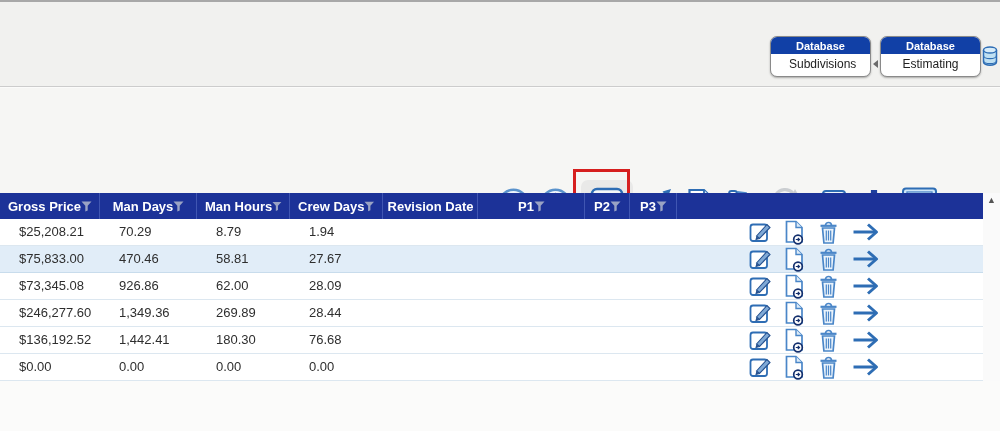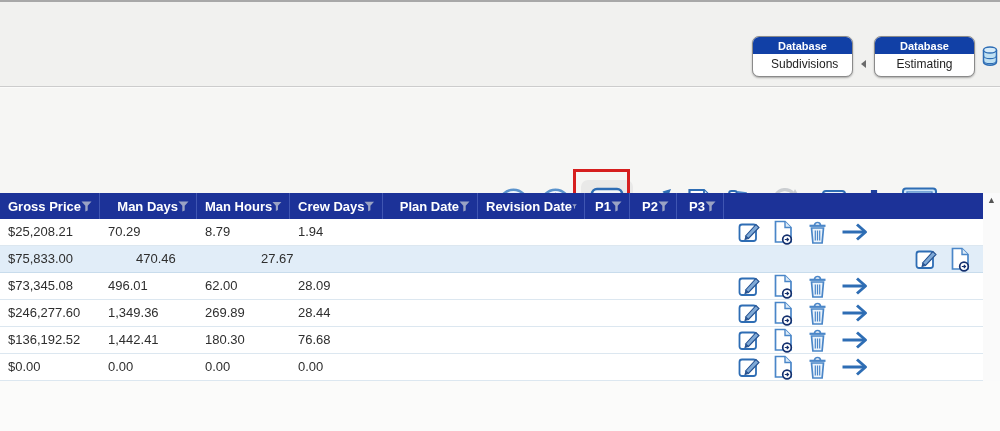--- a/index.html
+++ b/index.html
@@ -6,21 +6,21 @@
   html,body { width:1000px; height:431px; overflow:hidden;
     font-family:"Liberation Sans", sans-serif; background:#fbfbfa; }
   .abs { position:absolute; }
 
   
   #top-strip { left:0; top:0; width:1000px; height:2px; background:#a8a8a8; }
   #band1 { left:0; top:2px; width:1000px; height:85px; background:#f1f1ef; border-bottom:1px solid #cccccc; }
   #band2 { left:0; top:88px; width:1000px; height:105px; background:#f6f6f4; }
 
   
-  #db-buttons { right:2px; top:34px; display:flex; align-items:center; gap:7px; }
+  #db-buttons { right:2px; top:34px; display:flex; align-items:center; gap:1px; }
   .db-btn { width:101px; border:1px solid #8a8a8a; border-radius:7px; overflow:hidden;
     background:#ffffff; box-shadow:0 1px 2px rgba(0,0,0,.3); cursor:pointer; }
   .db-btn .tag { background:#1140a6; color:#fff; font-size:11px; font-weight:bold;
     text-align:center; padding:3px 0 2px; }
   .db-btn .lbl { color:#222; font-size:12px; text-align:center; padding:3px 18px 5px; }
   .btn-sep { width:0; height:0; border-top:4px solid transparent; border-bottom:4px solid transparent;
     border-right:5px solid #6b6b6b; margin:14px 1px 0; }
 
   
   #toolbar { right:6px; top:92px; height:46px; display:flex; align-items:center; gap:9px; }
@@ -31,26 +31,26 @@
   #cursor { position:absolute; left:27px; top:24px; pointer-events:none; }
   .nav-arrow { font-size:21px; color:#5f7c9c; cursor:pointer; padding:0 4px; }
 
   
   #grid-controls { right:8px; top:164px; display:flex; align-items:center; gap:9px; }
 
   
   #table-wrap { left:0; top:193px; width:983px; }
   .grid-row { display:grid; grid-template-columns:100px 97px 93px 93px 95px 107px 45px 47px 47px 1fr; }
   #grid-header { background:#1c3298; height:26px; }
-  .hcell { display:flex; align-items:center; justify-content:flex-end;
+  .hcell { display:flex; align-items:center; justify-content:center;
     color:#ffffff; font-size:13px; font-weight:600; padding:0 7px 0 8px;
     border-right:1px solid #4056b2; cursor:pointer; white-space:nowrap; overflow:hidden; }
   .hcell.blank { border-right:none; cursor:default; }
-  .drow { height:27px; background:#ffffff; border-bottom:1px solid #dce7f0; }
-  .drow.selected { background:#e1edf8; border-bottom:1px solid #c8dcec;gap:28px; }
+  .drow { height:27px; background:#ffffff; border-bottom:1px solid #dce7f0;padding-left:11px; }
+  .drow.selected { background:#e1edf8; border-bottom:1px solid #c8dcec; }
   .dcell { font-size:13px; color:#2e2e2e; line-height:26px; padding-left:8px;
     white-space:nowrap; overflow:hidden; }
   .acell { display:flex; align-items:center; gap:11px; padding-left:13px; }
   .row-icon { display:flex; align-items:center; cursor:pointer; }
 
   
   #vscroll { left:983px; top:193px; width:17px; height:188px; background:#fafafa; }
   #vscroll .up { font-size:9px; color:#555; text-align:center; line-height:14px; cursor:pointer; }
 </style>
 </head>
@@ -215,26 +215,20 @@
           <path d="M0.5 0.5 h10 L6.7 4.8 v4.6 l-2.4 1 V4.8 Z" fill="#9aa3c4"></path>
         </svg>
     </div>
     <div class="hcell">
       <span>Crew Days</span>
       <svg width="11" height="11" viewBox="0 0 11 11">
           <path d="M0.5 0.5 h10 L6.7 4.8 v4.6 l-2.4 1 V4.8 Z" fill="#9aa3c4"></path>
         </svg>
     </div>
     <div class="hcell">
-      <span>Plan Date</span>
-      <svg width="11" height="11" viewBox="0 0 11 11">
-          <path d="M0.5 0.5 h10 L6.7 4.8 v4.6 l-2.4 1 V4.8 Z" fill="#9aa3c4"></path>
-        </svg>
-    </div>
-    <div class="hcell">
       <span>Revision Date</span>
       <svg width="11" height="11" viewBox="0 0 11 11">
           <path d="M0.5 0.5 h10 L6.7 4.8 v4.6 l-2.4 1 V4.8 Z" fill="#9aa3c4"></path>
         </svg>
     </div>
     <div class="hcell">
       <span>P1</span>
       <svg width="11" height="11" viewBox="0 0 11 11">
           <path d="M0.5 0.5 h10 L6.7 4.8 v4.6 l-2.4 1 V4.8 Z" fill="#9aa3c4"></path>
         </svg>
@@ -294,20 +288,21 @@
           <path d="M2.5 11 H24" stroke="#2e6db4" stroke-width="3"></path>
           <path d="M17 3.5 L25.5 11 L17 18.5" fill="none" stroke="#2e6db4" stroke-width="3" stroke-linejoin="round"></path>
         </svg>
       </span>
     </div>
   </div>
 
   <div class="grid-row drow selected">
     <div class="dcell">$75,833.00</div>
     <div class="dcell">470.46</div>
+    <div class="dcell">58.81</div>
     <div class="dcell">27.67</div>
     <div class="dcell"></div>
     <div class="dcell"></div>
     <div class="dcell"></div>
     <div class="dcell"></div>
     <div class="dcell"></div>
     <div class="acell">
       <span class="row-icon">
         <svg width="24" height="24" viewBox="0 0 24 24">
           <rect x="2.5" y="4.5" width="16.5" height="16.5" rx="2.5" fill="#fff" stroke="#2e6db4" stroke-width="1.8"></rect>
@@ -335,21 +330,21 @@
         <svg width="29" height="22" viewBox="0 0 29 22">
           <path d="M2.5 11 H24" stroke="#2e6db4" stroke-width="3"></path>
           <path d="M17 3.5 L25.5 11 L17 18.5" fill="none" stroke="#2e6db4" stroke-width="3" stroke-linejoin="round"></path>
         </svg>
       </span>
     </div>
   </div>
 
   <div class="grid-row drow">
     <div class="dcell">$73,345.08</div>
-    <div class="dcell">496.01</div>
+    <div class="dcell">926.86</div>
     <div class="dcell">62.00</div>
     <div class="dcell">28.09</div>
     <div class="dcell"></div>
     <div class="dcell"></div>
     <div class="dcell"></div>
     <div class="dcell"></div>
     <div class="dcell"></div>
     <div class="acell">
       <span class="row-icon">
         <svg width="24" height="24" viewBox="0 0 24 24">

